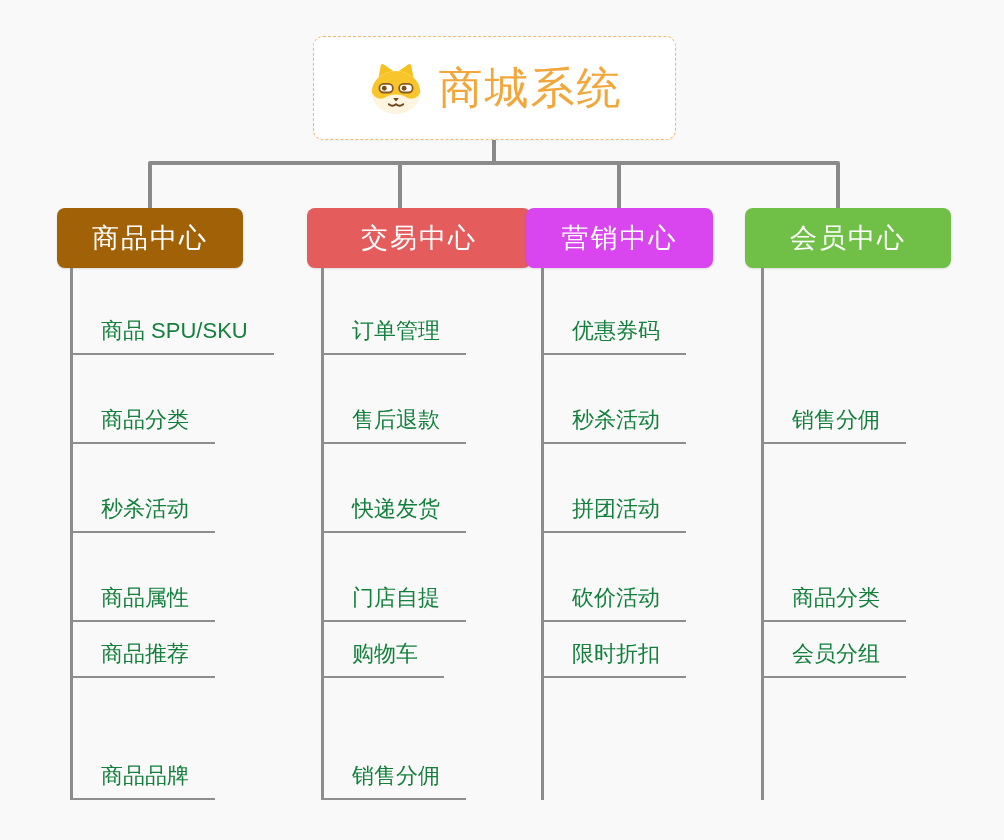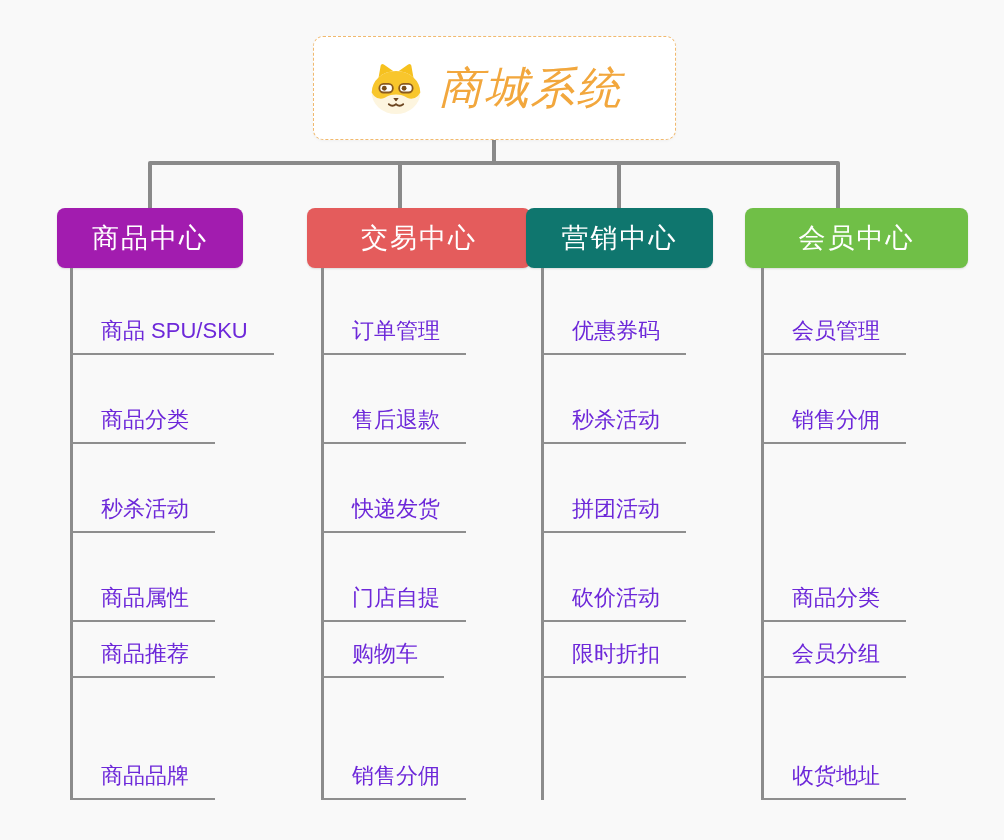--- a/index.html
+++ b/index.html
@@ -13,39 +13,39 @@
   .hbar{left:148px;top:161px;width:692px;height:4px;border-radius:2px;}
   .drop{top:163px;width:4px;height:45px;}
   .d0{left:148px}.d1{left:398px}.d2{left:617px}.d3{left:836px}
   
   .root-node{
     position:absolute;left:313px;top:36px;width:363px;height:104px;
     background:#ffffff;border:1px dashed #f1b96e;border-radius:10px;
     display:flex;align-items:center;justify-content:center;gap:14px;
     box-shadow:0 1px 3px rgba(0,0,0,.04);box-sizing:border-box;
   }
-  .root-title{font-size:44px;color:#F2A73D;font-weight:500;letter-spacing:2px;line-height:1;font-style:italic;}
+  .root-title{font-size:44px;color:#F2A73D;font-weight:500;letter-spacing:2px;line-height:1;}
   .dog{display:inline-flex;}
   
   .branch{
     position:absolute;top:208px;height:60px;border-radius:8px;
     color:#ffffff;font-size:27px;letter-spacing:2px;
     display:flex;align-items:center;justify-content:center;
     box-shadow:0 1px 2px rgba(0,0,0,.12);
   }
   .b0{left:57px;width:186px}
   .b1{left:307px;width:224px}
   .b2{left:526px;width:187px}
-  .b3{left:745px;width:223px}
+  .b3{left:745px;width:206px}
   
   .trunk{position:absolute;top:268px;height:532px;width:3px;background:#8c8c8c;}
   .t0{left:70px}.t1{left:321px}.t2{left:541px}.t3{left:761px}
   
   .leaf{
-    position:absolute;font-size:22px;line-height:24px;color:#6d28d9;
+    position:absolute;font-size:22px;line-height:24px;color:#15803d;
     border-bottom:2px solid #8e8e8e;padding:0 26px 10px 31px;white-space:nowrap;text-align:center;
   }
   .c0{left:70px}.c1{left:321px}.c2{left:541px}.c3{left:761px}
   .r0{top:319px}.r1{top:408px}.r2{top:497px}.r3{top:586px}.r4{top:642px}.r5{top:764px}
 </style>
 </head>
 <body>
 
 <div class="canvas">
 
@@ -67,23 +67,23 @@
         <rect x="35.5" y="25.5" width="15" height="9.5" rx="4.7" fill="#ffffff" stroke="#8a5a1e" stroke-width="2"></rect>
         <circle cx="19" cy="30.3" r="2.7" fill="#7a4f1a"></circle>
         <circle cx="41" cy="30.3" r="2.7" fill="#7a4f1a"></circle>
         <path d="M29 41 h6 l-2.2 3.2 q-0.8 1.1 -1.6 0 Z" fill="#6b441f"></path>
         <path d="M24 48 q4 3.4 8 0 q4 3.4 8 0" stroke="#6b441f" stroke-width="2" fill="none" stroke-linecap="round"></path>
       </svg>
     </span>
     <span class="root-title">商城系统</span>
   </div>
 
-  <div class="branch b0" style="background: #a21caf;">商品中心</div>
+  <div class="branch b0" style="background: #a16207;">商品中心</div>
   <div class="branch b1" style="background: rgb(228, 92, 92);">交易中心</div>
-  <div class="branch b2" style="background: #0f766e;">营销中心</div>
+  <div class="branch b2" style="background: #d946ef;">营销中心</div>
   <div class="branch b3" style="background: rgb(112, 191, 71);">会员中心</div>
 
   <div class="trunk t0"></div>
   <div class="trunk t1"></div>
   <div class="trunk t2"></div>
   <div class="trunk t3"></div>
 
   <div class="leaf c0 r0">商品 SPU/SKU</div>
   <div class="leaf c0 r1">商品分类</div>
   <div class="leaf c0 r2">秒杀活动</div>
@@ -97,19 +97,17 @@
   <div class="leaf c1 r3">门店自提</div>
   <div class="leaf c1 r4">购物车</div>
   <div class="leaf c1 r5">销售分佣</div>
 
   <div class="leaf c2 r0">优惠券码</div>
   <div class="leaf c2 r1">秒杀活动</div>
   <div class="leaf c2 r2">拼团活动</div>
   <div class="leaf c2 r3">砍价活动</div>
   <div class="leaf c2 r4">限时折扣</div>
 
-  <div class="leaf c3 r0">会员管理</div>
   <div class="leaf c3 r1">销售分佣</div>
   <div class="leaf c3 r3">商品分类</div>
   <div class="leaf c3 r4">会员分组</div>
-  <div class="leaf c3 r5">收货地址</div>
 
 </div>
 
 </body></html>

